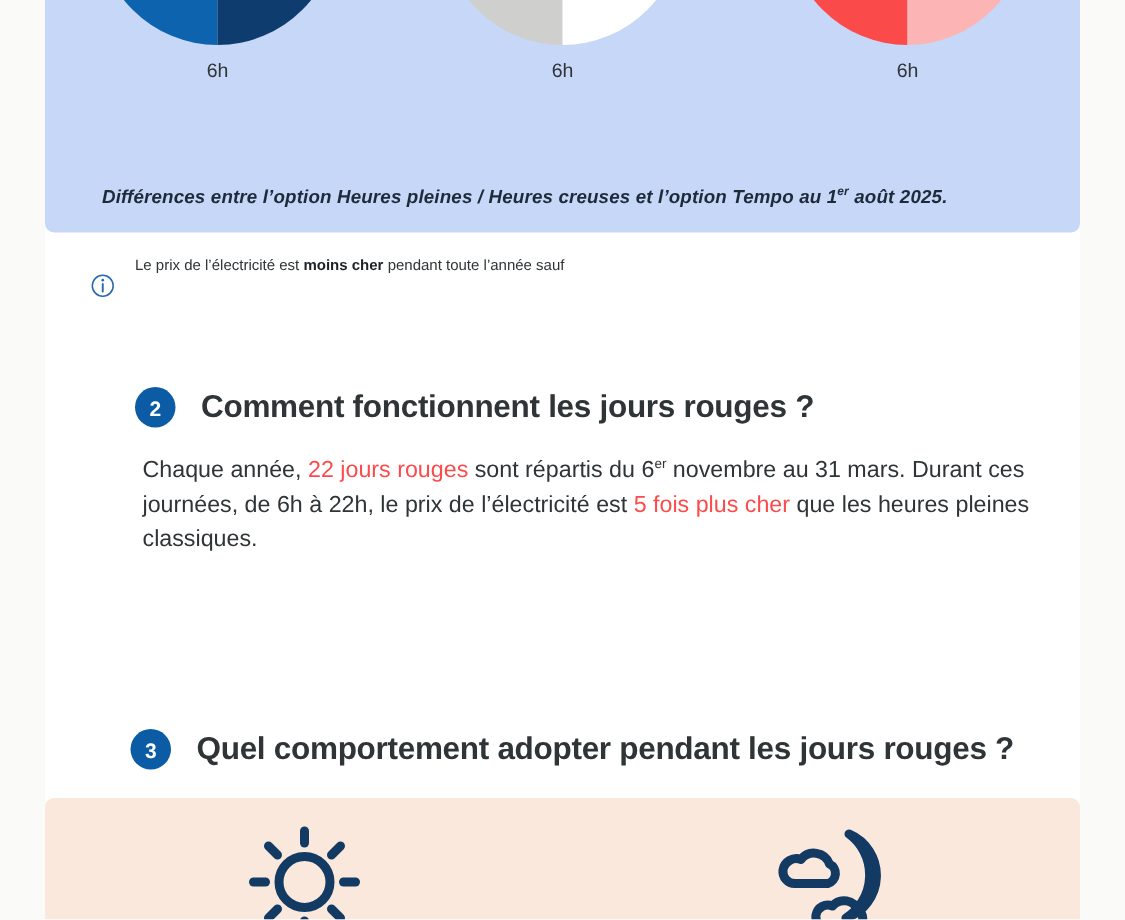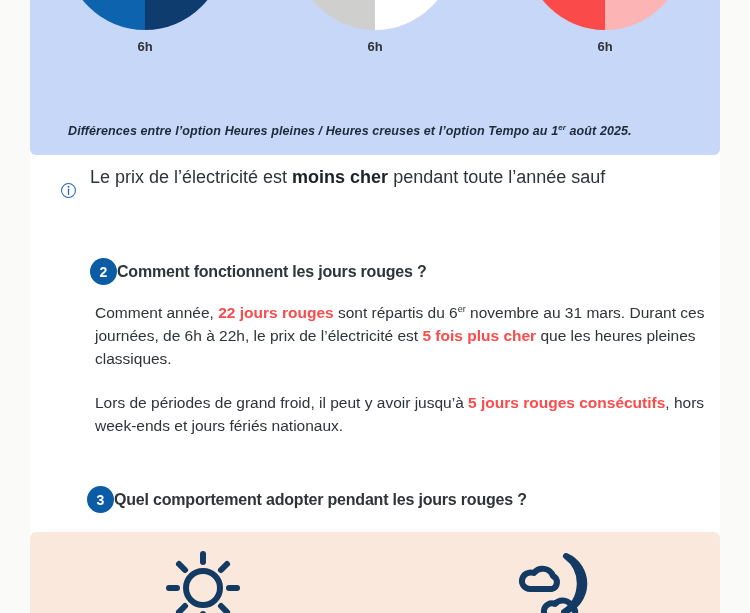--- a/index.html
+++ b/index.html
@@ -73,21 +73,21 @@
     top: 0;
     width: 50%;
     height: 100%;
   }
   .donut .half.left  { left: 0; }
   .donut .half.right { right: 0; }
 
   .hour-label {
     margin-top: 9px;
     font-size: 13px;
-    font-weight: bold;
+    font-weight: normal;
     color: #2f3437;
   }
 
   .caption {
     position: absolute;
     left: 38px;
     top: 263px;
     font-size: 12.5px;
     font-style: italic;
     color: #1d2a3a;
@@ -106,21 +106,21 @@
     align-items: flex-start;
   }
   .info-icon {
     flex: 0 0 auto;
     width: 22px;
     margin-top: 16px;
     color: #2669ad;
   }
   .callout-text {
     margin-left: 8px;
-    font-size: 18px;
+    font-size: 10px;
     line-height: 23px;
     color: #2f3437;
   }
   .callout-text b { font-weight: bold; color: #1d2226; }
 
   
   .section-head {
     position: absolute;
     display: flex;
     align-items: center;
@@ -135,38 +135,39 @@
     background: #0b5ca5;
     color: #ffffff;
     font-size: 14px;
     font-weight: bold;
     display: flex;
     align-items: center;
     justify-content: center;
     flex: 0 0 auto;
   }
   .sec-title {
-    font-size: 16px;
+    margin-left: 17px;
+    font-size: 21px;
     font-weight: bold;
     color: #2f3437;
     letter-spacing: -0.2px;
     white-space: nowrap;
   }
 
   .body-p {
     position: absolute;
     left: 65px;
     width: 630px;
     font-size: 15.5px;
     line-height: 23px;
     color: #2f3437;
   }
   .p1 { top: 298px; }
   .p2 { top: 391px; }
-  .body-p b { font-weight: bold; color: #fc4b4b; }
+  .body-p b { font-weight: normal; color: #fc4b4b; }
   .body-p sup { font-size: 9px; }
 
   
   .peach-band {
     position: absolute;
     left: 0;
     top: 532px;
     width: 690px;
     height: 81px;
     background: #fae8dc;
@@ -237,23 +238,22 @@
       <div class="callout-text">
         <span>Le prix de l’électricité est </span><b>moins cher</b><span> pendant toute l’année sauf</span><br>
       </div>
     </div>
 
     <div class="section-head sec2">
       <div class="num-badge">2</div>
       <div class="sec-title">Comment fonctionnent les jours rouges ?</div>
     </div>
 
-    <div class="body-p p1"><span>Comment année, </span><b>22 jours rouges</b><span> sont répartis du 6</span><sup>er</sup><span> novembre au 31 mars. Durant ces journées, de 6h à 22h, le prix de l’électricité est </span><b>5 fois plus cher</b><span> que les heures pleines classiques.</span></div>
-
-    <div class="body-p p2"><span>Lors de périodes de grand froid, il peut y avoir jusqu’à </span><b>5 jours rouges consécutifs</b><span>, hors week-ends et jours fériés nationaux.</span></div>
+    <div class="body-p p1"><span>Chaque année, </span><b>22 jours rouges</b><span> sont répartis du 6</span><sup>er</sup><span> novembre au 31 mars. Durant ces journées, de 6h à 22h, le prix de l’électricité est </span><b>5 fois plus cher</b><span> que les heures pleines classiques.</span></div>
+
 
     <div class="section-head sec3">
       <div class="num-badge">3</div>
       <div class="sec-title">Quel comportement adopter pendant les jours rouges ?</div>
     </div>
 
     <div class="peach-band">
       <div class="peach-cell">
         <div class="peach-icon">
           <svg viewBox="0 0 76 76" width="76" height="76" fill="none" stroke="#123a63" stroke-width="6" stroke-linecap="round">

